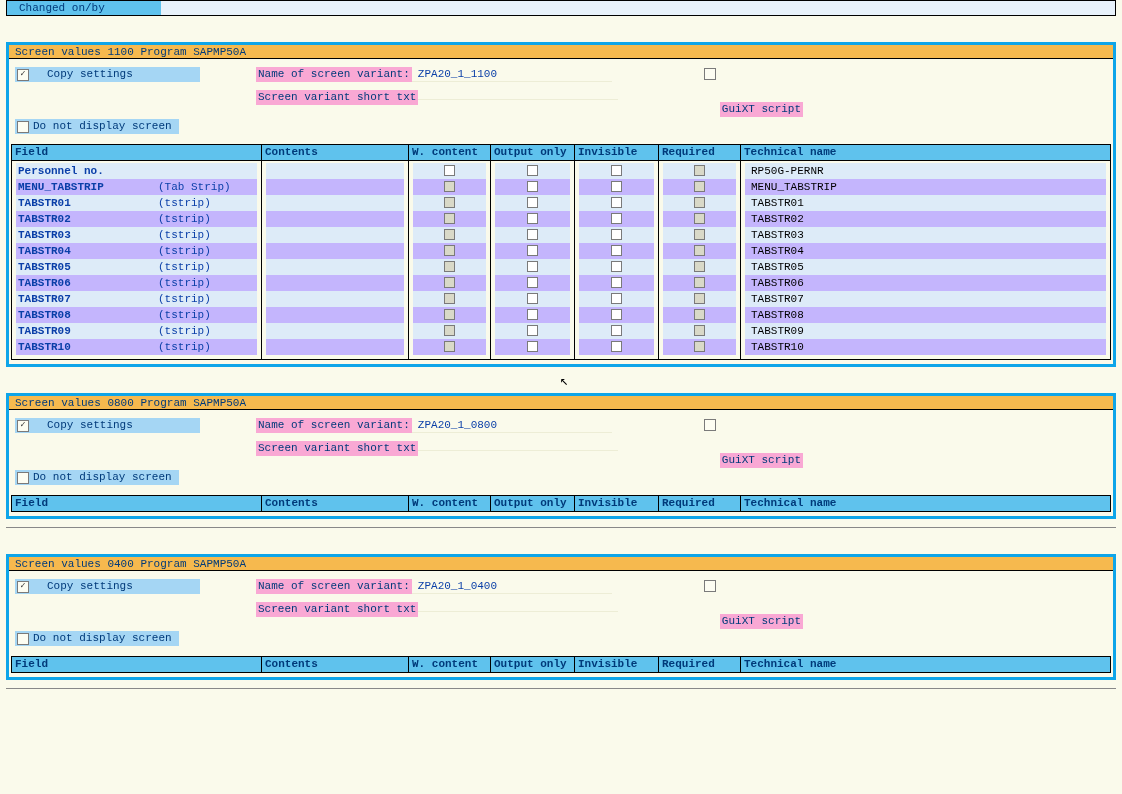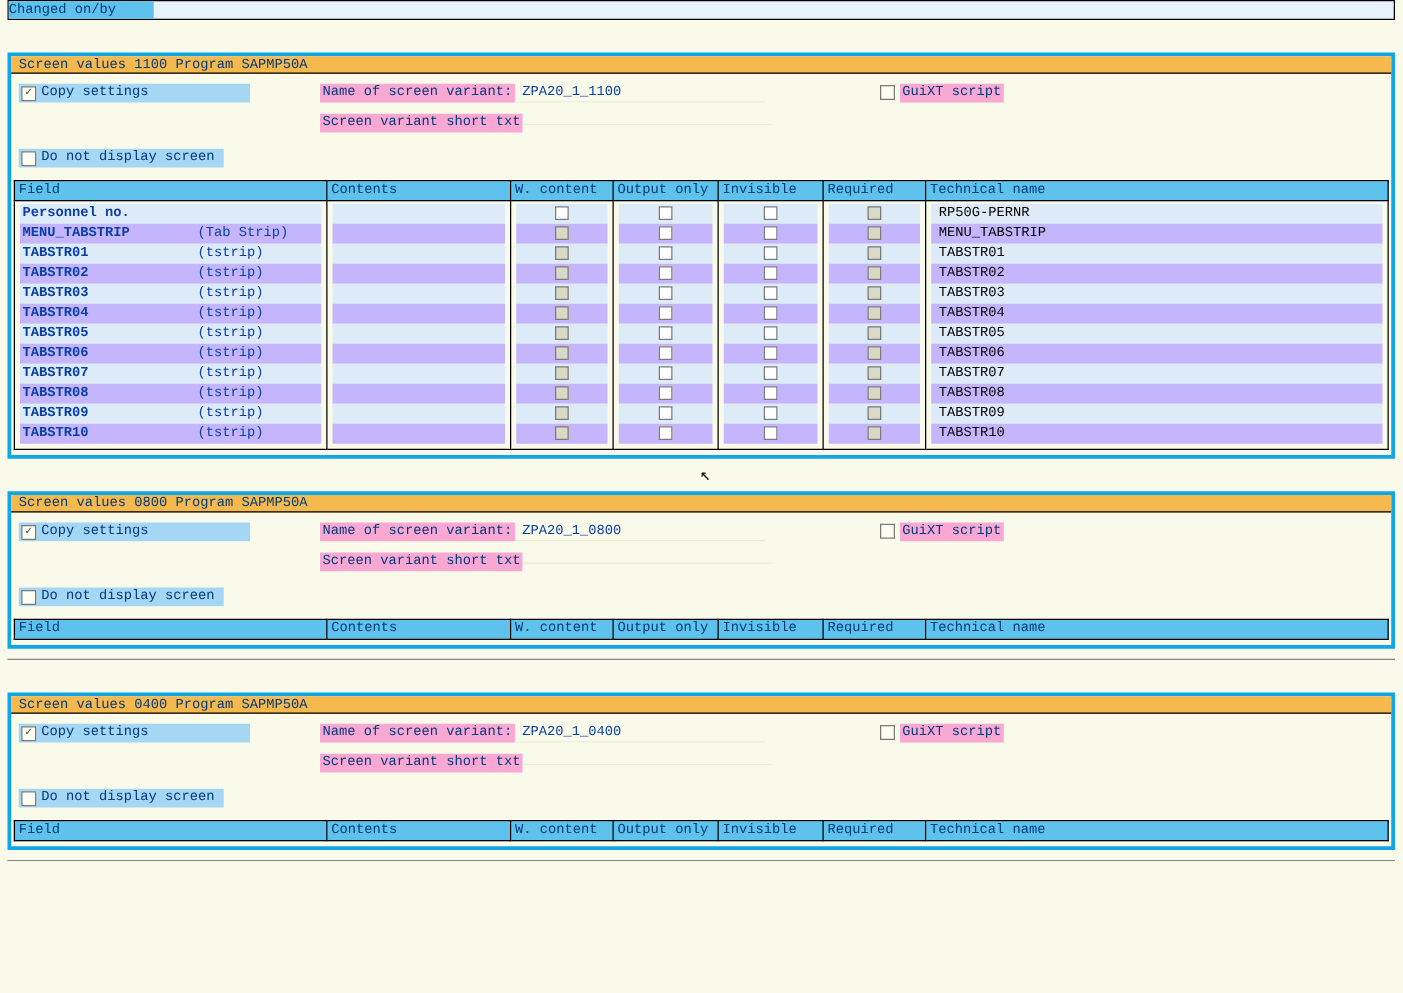--- a/index.html
+++ b/index.html
@@ -14,24 +14,24 @@
   .container { width: 1122px; }
 
   
   .top-info {
     border: 1px solid #000;
     margin: 0 6px;
     background: #E8F2FB;
   }
   .top-info .row { display: flex; height: 14px; line-height: 14px; }
   .top-info .lbl {
-    width: 116px;
+    width: 154px;
     background: #5FC2ED;
     color: #003A7A;
-    padding-left: 0;
+    padding-left: 12px;
   }
   .top-info .val-a { width: 208px; background: #FCE5A8; border-right: 1px solid #FCE5A8; }
   .top-info .spacer { flex: 1; }
   .short-text .val-a { border-left: 1px solid #000; }
 
   
   .section {
     border: 3px solid #0ea5e9;
     margin: 26px 6px 0 6px;
     background: #FAFAEB;
@@ -54,21 +54,21 @@
   }
   .ck-lbl {
     display: flex;
     align-items: center;
     background: #A5D6F4;
     color: #003A7A;
     padding: 0 6px 0 0;
     height: 15px;
     line-height: 15px;
   }
-  .ck-lbl.copy { width: 185px; }
+  .ck-lbl.copy { width: 185px; gap: 14px; }
   .ck-lbl.dnd  { width: 164px; margin-top: 16px; }
   .chk {
     width: 12px; height: 12px;
     border: 1px solid #7A7A7A;
     background: #FDFDF2;
     margin: 1px 4px 1px 2px;
     display: inline-flex;
     align-items: center; justify-content: center;
     font-size: 9px; color: #333;
   }
@@ -83,41 +83,41 @@
   }
   .mid-val {
     color: #0A3FA8;
     display: inline-block;
     padding-left: 6px;
     min-width: 200px;
     border-bottom: 1px solid #EDEDD6;
     height: 15px; line-height: 15px;
   }
   .guixt { margin-left: 90px; display: flex; }
-  .guixt .mid-label { width: auto; }
+  .guixt .mid-label { width: auto; margin-top: 35px; }
 
   
   table.grid {
     border-collapse: collapse;
     width: calc(100% - 4px);
     margin: 0 2px 4px 2px;
     table-layout: fixed;
   }
   table.grid th, table.grid td {
     border: 1px solid #000;
     padding: 0;
     vertical-align: top;
   }
   table.grid th {
     background: #5FC2ED;
     color: #003A7A;
     text-align: left;
     padding: 1px 3px;
     height: 16px;
-    font-weight: normal;
+    font-weight: bold;
   }
   col.c-field   { width: 250px; }
   col.c-content { width: 147px; }
   col.c-wc      { width:  82px; }
   col.c-oo      { width:  84px; }
   col.c-inv     { width:  84px; }
   col.c-req     { width:  82px; }
   col.c-tech    { width: auto; }
 
   .body-cell { padding: 2px 4px 4px 4px; }

